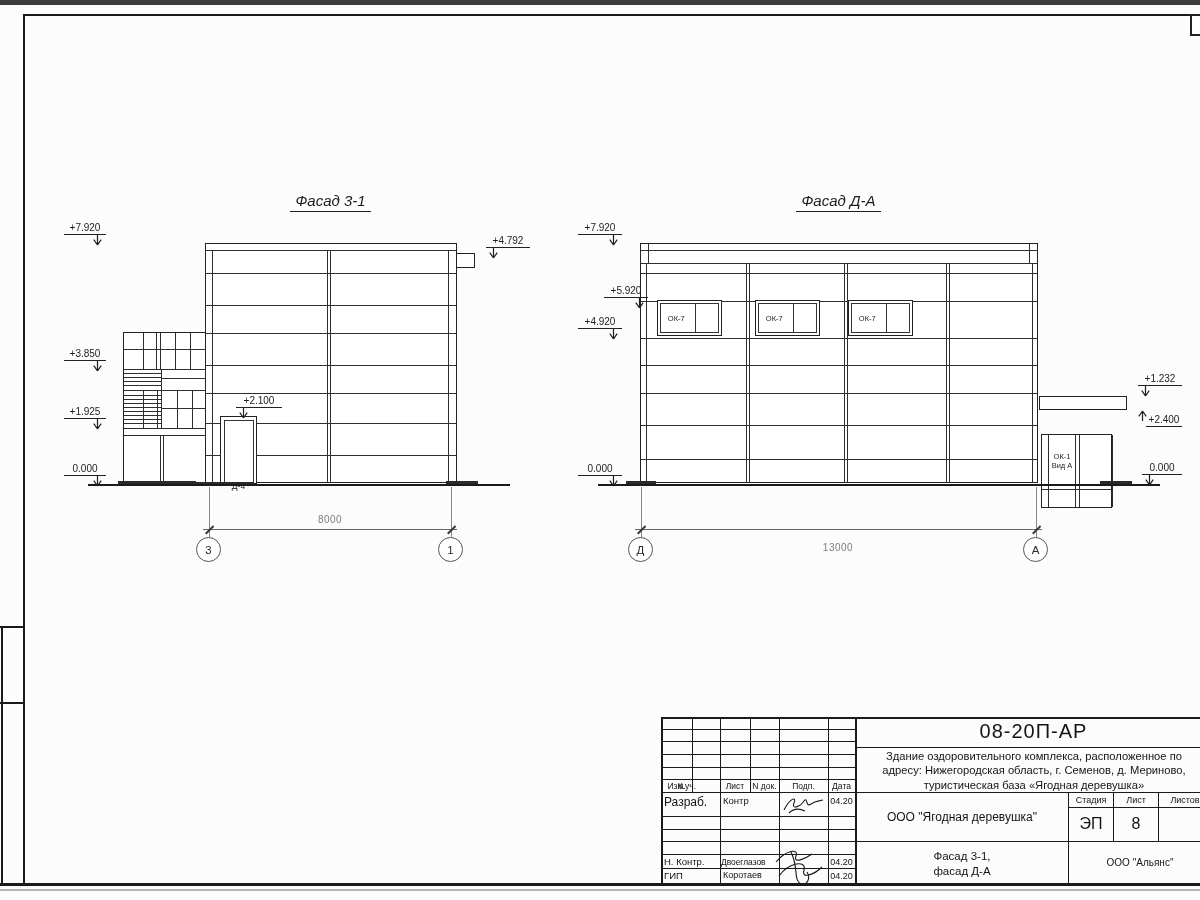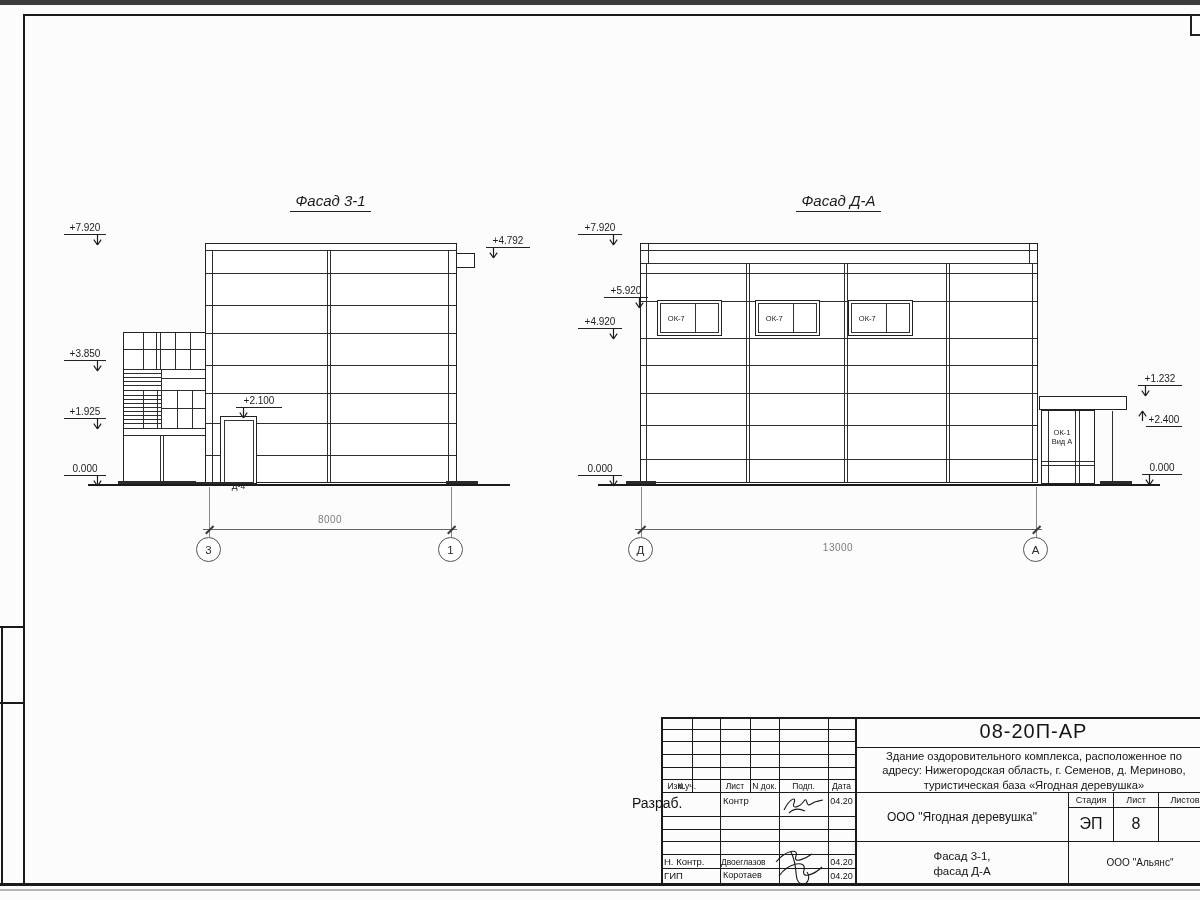--- a/index.html
+++ b/index.html
@@ -208,21 +208,21 @@
     <div class="win-div"></div>
     <div class="win-lbl">ОК-7</div>
   </div>
   <div class="win" style="left:848px;top:300px;width:65px;height:36px;">
     <div class="win-inner"></div>
     <div class="win-div"></div>
     <div class="win-lbl">ОК-7</div>
   </div>
 
   <div class="box" style="left:1039px;top:396px;width:88px;height:14px;"></div>
-  <div class="box" style="left:1041px;top:410px;width:54px;height:74px;border-width:1.5px;">
+  <div class="box" style="left:1041px;top:434px;width:71px;height:74px;border-width:1.5px;">
     <div class="vl" style="top:0;bottom:0;left:6px;"></div>
     <div class="vl" style="top:0;bottom:0;left:33px;"></div>
     <div class="vl" style="top:0;bottom:0;left:37px;"></div>
     <div class="vl" style="top:0;bottom:0;left:70px;"></div>
     <div class="hl" style="left:0;right:0;top:50px;"></div>
     <div class="hl" style="left:0;right:0;top:54px;"></div>
     <div class="abs" style="left:7px;width:26px;top:17px;text-align:center;font-size:7.5px;line-height:9px;">
       <div>ОК-1</div>
       <div>Вид А</div>
     </div>
@@ -331,21 +331,21 @@
     <div class="tbl" style="left:1113px;top:792px;width:1.2px;height:49px;"></div>
     <div class="tbl" style="left:1158px;top:792px;width:1.2px;height:49px;"></div>
 
     <div class="tbtxt c" style="left:661px;top:781px;width:31px;font-size:8.5px;">Изм.</div>
     <div class="tbtxt c" style="left:668px;top:781px;width:28px;font-size:8.5px;text-align:right;">К.уч.</div>
     <div class="tbtxt c" style="left:720px;top:781px;width:30px;font-size:8.5px;">Лист</div>
     <div class="tbtxt c" style="left:750px;top:781px;width:29px;font-size:8.5px;">N док.</div>
     <div class="tbtxt c" style="left:779px;top:781px;width:49px;font-size:8.5px;">Подп.</div>
     <div class="tbtxt c" style="left:828px;top:781px;width:27px;font-size:8.5px;">Дата</div>
 
-    <div class="tbtxt" style="left:632px;top:795px;font-size:14px;">Разраб.</div>
+    <div class="tbtxt" style="left:664px;top:795px;font-size:12px;">Разраб.</div>
     <div class="tbtxt" style="left:723px;top:795px;font-size:9.5px;">Контр</div>
     <div class="tbtxt c" style="left:828px;top:796px;width:27px;font-size:9px;">04.20</div>
     <div class="tbtxt" style="left:664px;top:856px;font-size:9.5px;">Н. Контр.</div>
     <div class="tbtxt" style="left:721px;top:857px;font-size:8.4px;">Двоеглазов</div>
     <div class="tbtxt c" style="left:828px;top:857px;width:27px;font-size:9px;">04.20</div>
     <div class="tbtxt" style="left:664px;top:870px;font-size:9.5px;">ГИП</div>
     <div class="tbtxt" style="left:723px;top:870px;font-size:9px;">Коротаев</div>
     <div class="tbtxt c" style="left:828px;top:871px;width:27px;font-size:9px;">04.20</div>
 
     <div class="abs" style="left:781px;top:794px;">

